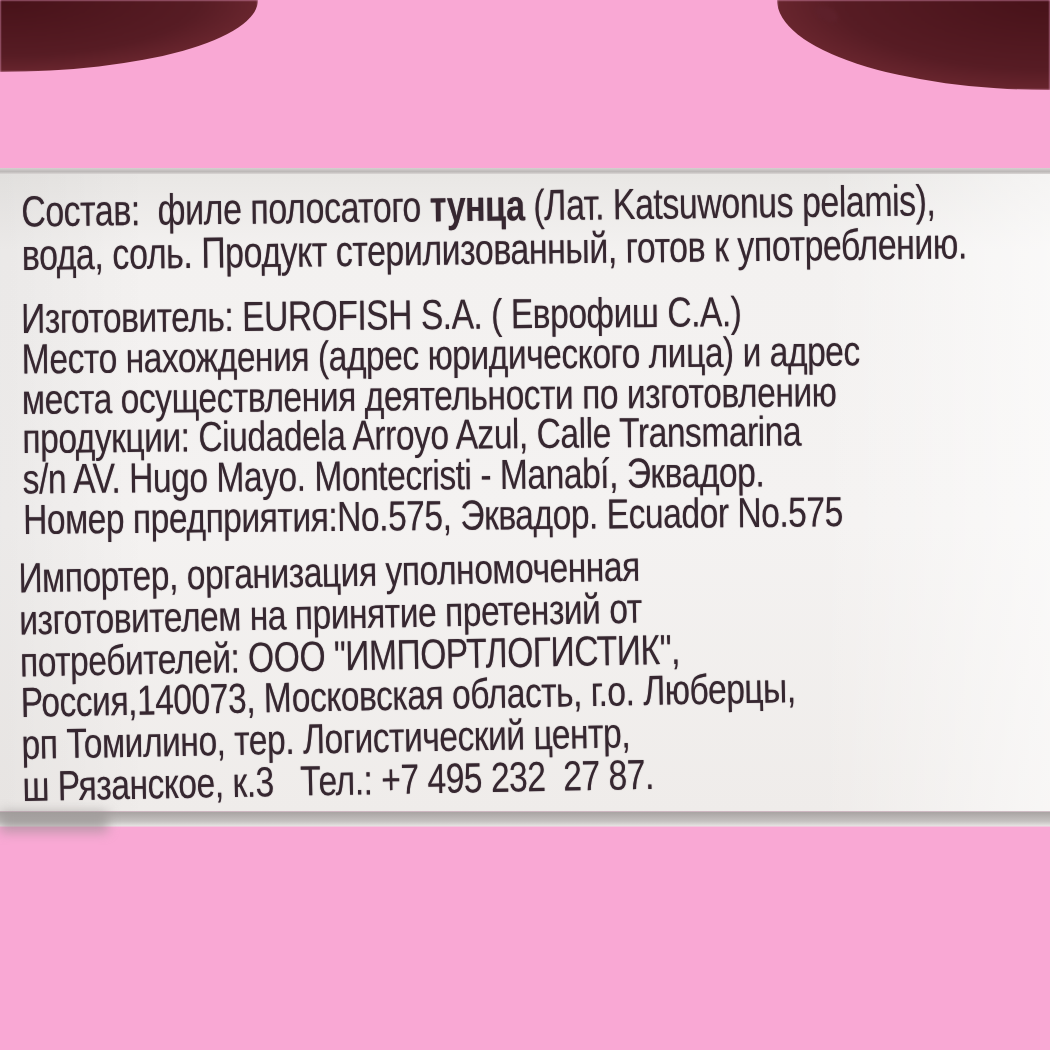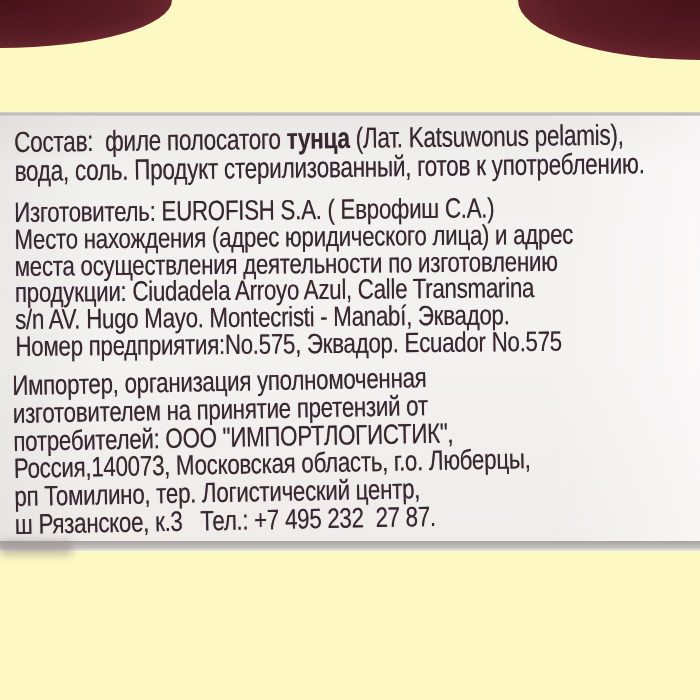--- a/index.html
+++ b/index.html
@@ -1,17 +1,17 @@
 <!DOCTYPE html>
 <html><head>
 <meta charset="utf-8">
 <style>
   html,body{margin:0;padding:0;}
   .stage{
-    position:relative;width:700px;height:700px;background:#fef9c3;
+    position:relative;width:700px;height:700px;background:#f9a8d4;
     overflow:hidden;font-family:"Liberation Sans","DejaVu Sans",sans-serif;
   }
   
   .corner{position:absolute;top:0;filter:blur(0.7px);}
   .corner-left{
     left:0;width:172px;height:48px;
     background:radial-gradient(ellipse at 0% 0%, #471219 0%, #571c24 55%, #7b2f38 88%, #a05560 100%);
     clip-path:ellipse(172px 48px at 0% 0%);
   }
   .corner-right{

